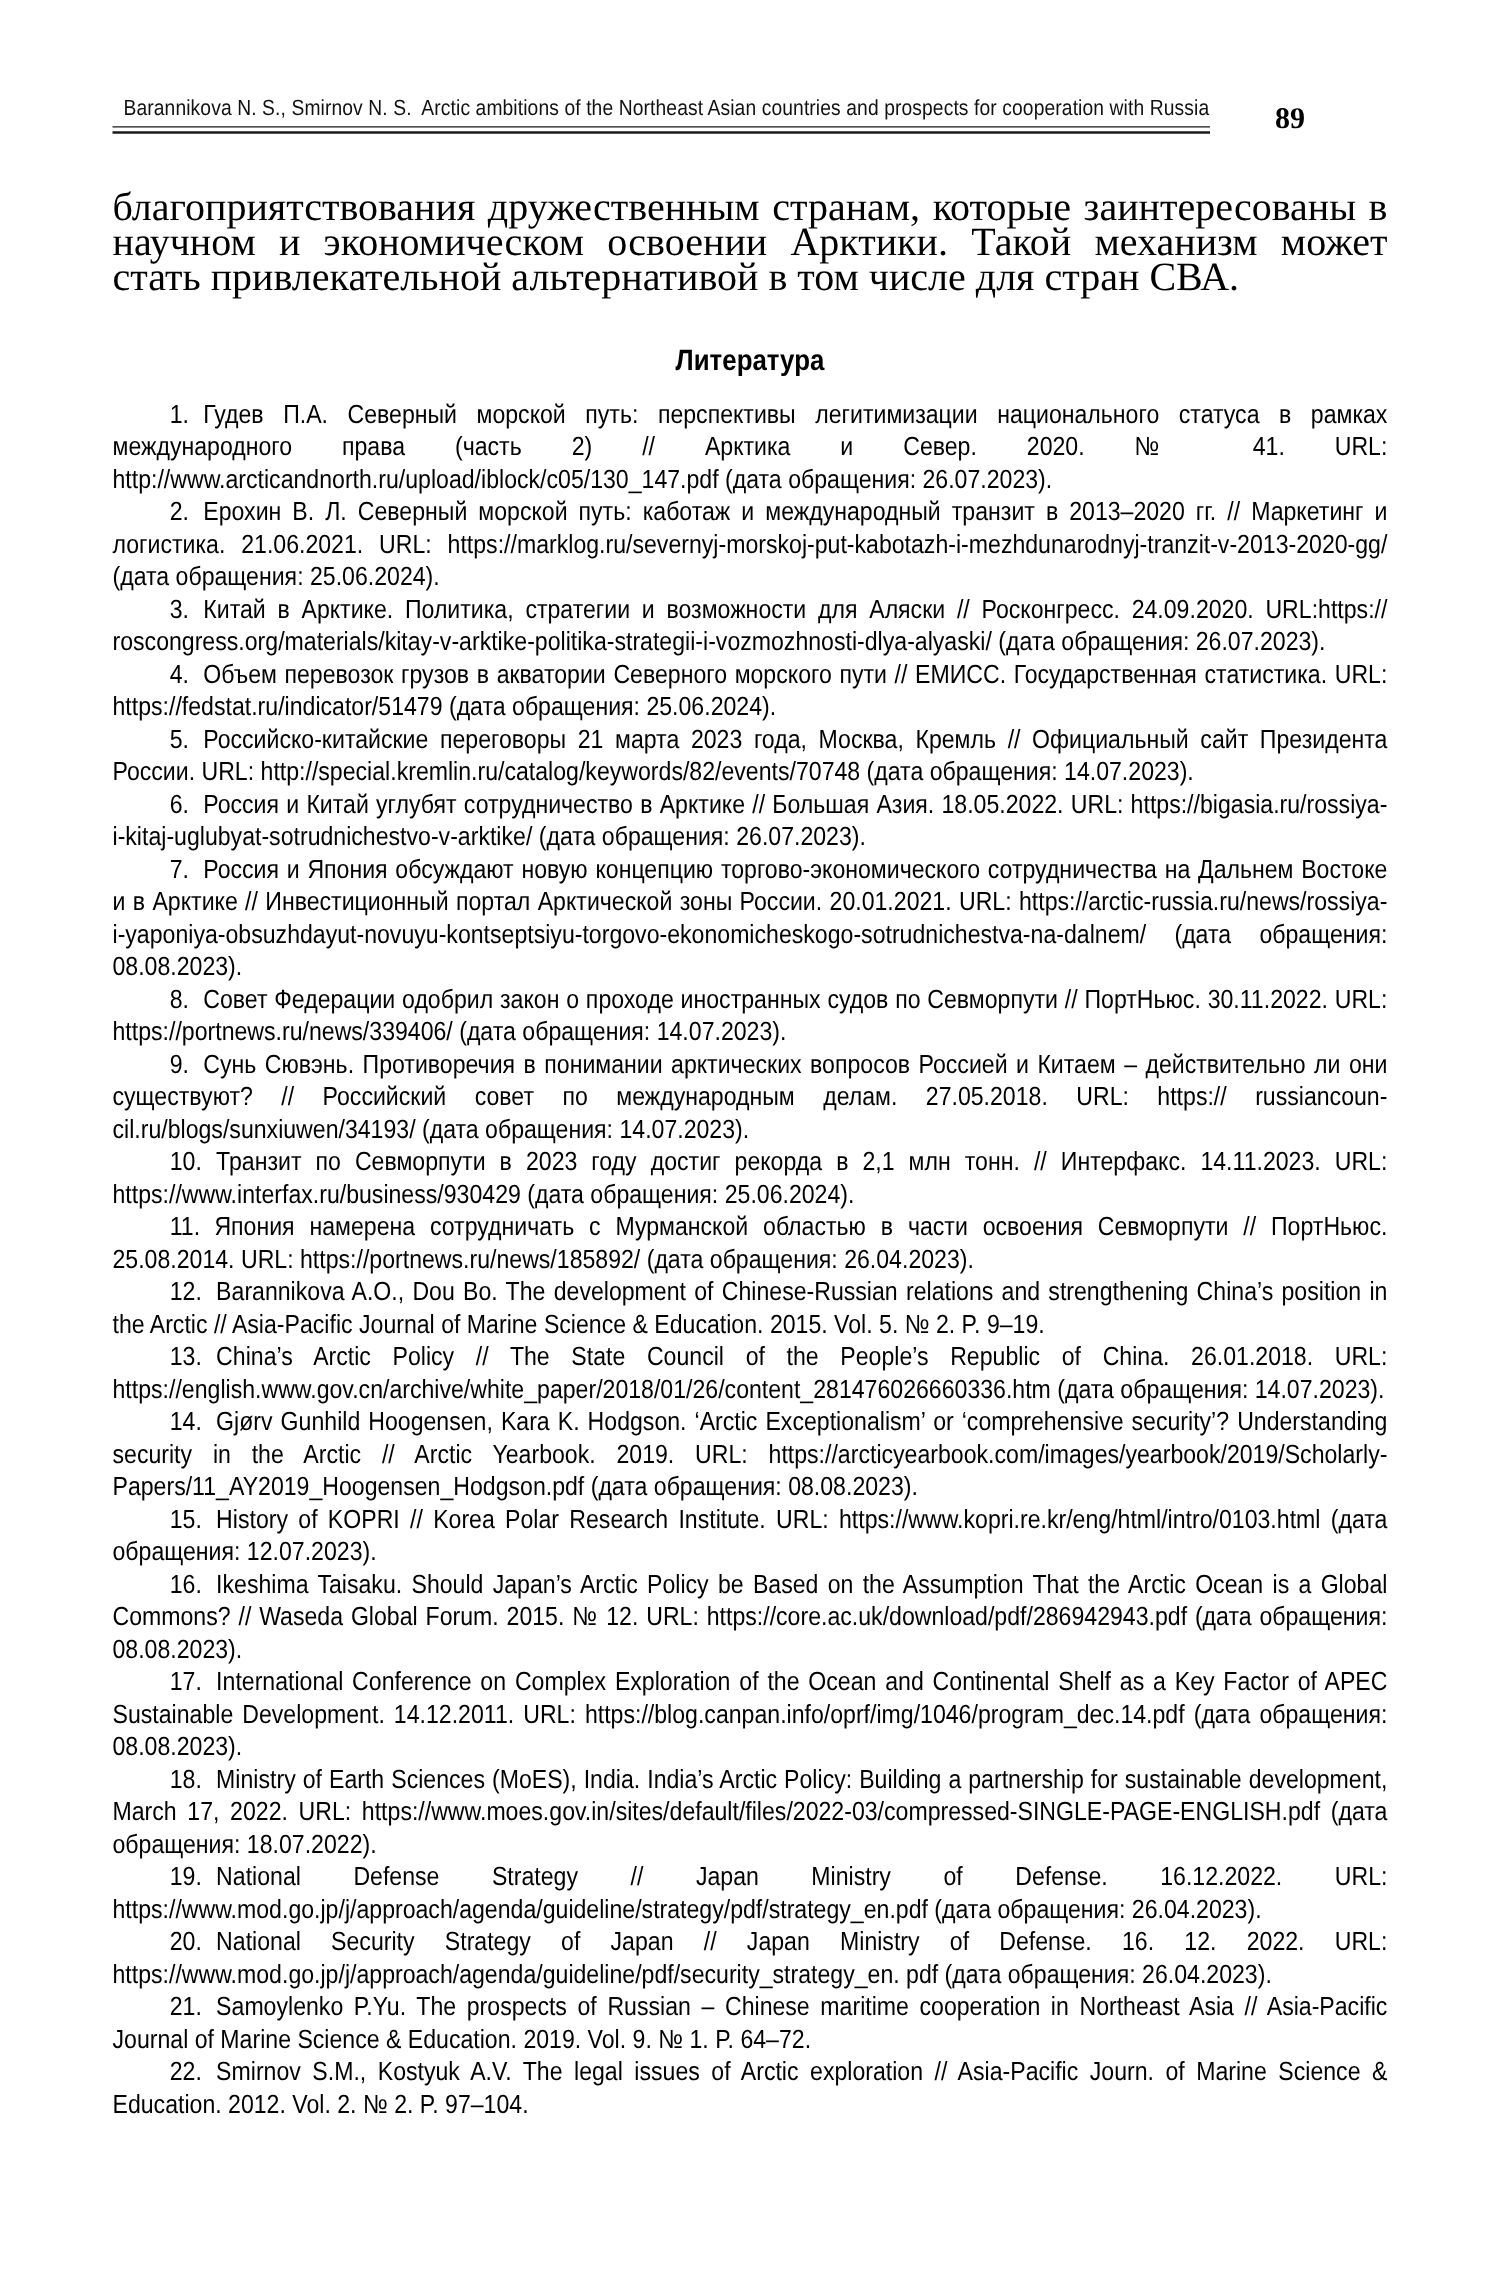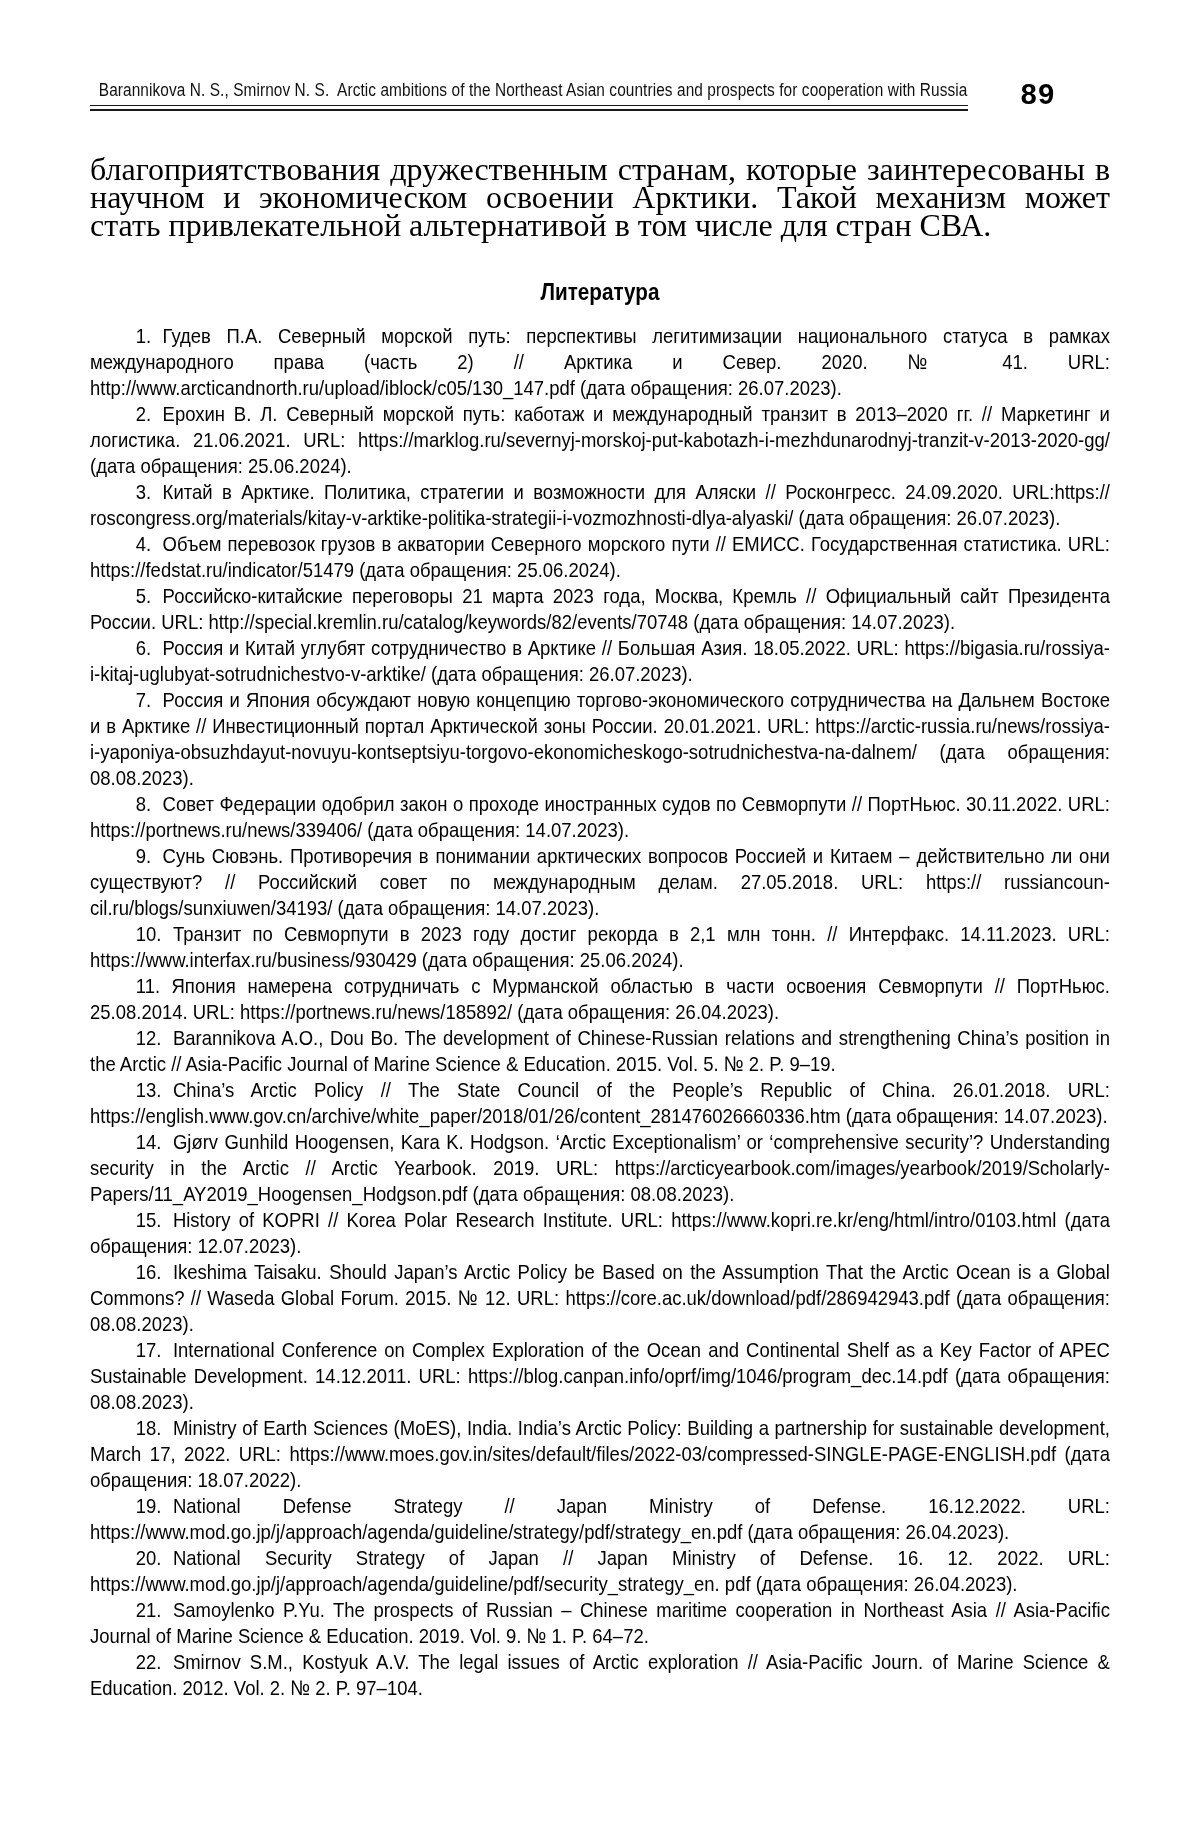--- a/index.html
+++ b/index.html
@@ -39,23 +39,23 @@
     padding-left: 10px;
     letter-spacing: 0.1px;
   }
   .head-rule {
     margin-top: 4px;
     height: 3px;
     border-top: 1.5px solid #1a1a1a;
     border-bottom: 2.5px solid #1a1a1a;
   }
   .page-number {
-    font-family: Liberation Mono, monospace;
+    font-family: Liberation Serif, serif;
     font-weight: bold;
-    font-size: 29px;
+    font-size: 24px;
     line-height: 1;
     margin-left: 52px;
     margin-top: 6px;
     color: #000;
   }
 
   
   .intro {
     margin: 44px 0 0 0;
     font-family: "Liberation Serif", serif;

